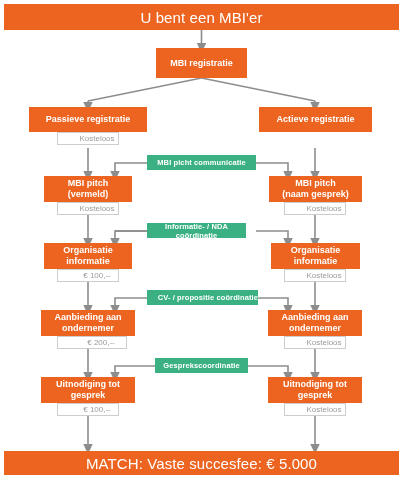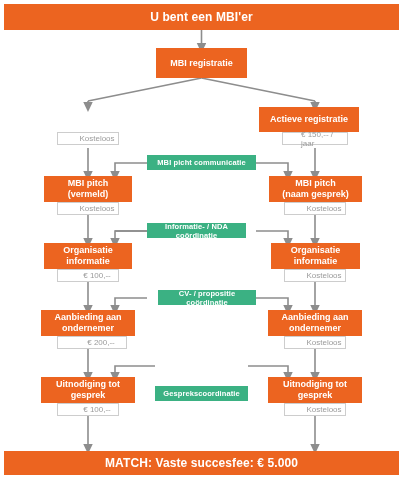--- a/index.html
+++ b/index.html
@@ -17,22 +17,22 @@
     background: #ffffff;
     overflow: hidden;
   }
   
   .banner {
     position: absolute;
     left: 4px;
     width: 395px;
     background: #EC6420;
     color: #ffffff;
-    font-size: 12px;
-    font-weight: bold;
+    font-size: 15px;
+    font-weight: normal;
     display: flex;
     align-items: center;
     justify-content: center;
     letter-spacing: 0.1px;
   }
   #banner-top   { top: 4px;  height: 26px; }
   #banner-match { top: 451px; height: 24px; }
 
   
   .obox {
@@ -138,20 +138,23 @@
     <path class="wire" d="M155,366 L115,366 L115,377" marker-end="url(#ah)"></path>
     <path class="wire" d="M248,366 L288,366 L288,377" marker-end="url(#ah)"></path>
   </svg>
 
   <div class="banner" id="banner-top">U bent een MBI'er</div>
 
   <div class="obox" id="node-root" style="left:156px; top:48px; width:91px; height:30px;">
     <span>MBI  registratie</span>
   </div>
 
+  <div class="obox" style="left:29px; top:107px; width:118px; height:25px;">
+    <span>Passieve registratie</span>
+  </div>
   <div class="chip" style="left:57px; top:132px; width:62px;">Kosteloos</div>
 
   <div class="obox" style="left:44px; top:176px; width:88px; height:26px;">
     <span>MBI pitch</span>
     <span class="l2">(vermeld)</span>
   </div>
   <div class="chip" style="left:57px; top:202px; width:62px;">Kosteloos</div>
 
   <div class="obox" style="left:44px; top:243px; width:88px; height:26px;">
     <span>Organisatie</span>
@@ -164,24 +167,23 @@
     <span class="l2">ondernemer</span>
   </div>
   <div class="chip" style="left:57px; top:336px; width:70px;">€ 200,--</div>
 
   <div class="obox" style="left:41px; top:377px; width:94px; height:26px;">
     <span>Uitnodiging tot</span>
     <span class="l2">gesprek</span>
   </div>
   <div class="chip" style="left:57px; top:403px; width:62px;">€ 100,--</div>
 
-  <div class="obox" style="left:259px; top:107px; width:100px; height:25px;">
+  <div class="obox" style="left:259px; top:107px; width:113px; height:25px;">
     <span>Actieve registratie</span>
   </div>
-  <div class="chip" style="left:282px; top:132px; width:66px;">€ 150,-- / jaar</div>
 
   <div class="obox" style="left:269px; top:176px; width:93px; height:26px;">
     <span>MBI pitch</span>
     <span class="l2">(naam gesprek)</span>
   </div>
   <div class="chip" style="left:284px; top:202px; width:62px;">Kosteloos</div>
 
   <div class="obox" style="left:271px; top:243px; width:89px; height:26px;">
     <span>Organisatie</span>
     <span class="l2">informatie</span>
@@ -201,23 +203,23 @@
   <div class="chip" style="left:284px; top:403px; width:62px;">Kosteloos</div>
 
   <div class="gbox" style="left:147px; top:155px; width:109px;text-align:right;">
     <span>MBI picht communicatie</span>
   </div>
 
   <div class="gbox" style="left:147px; top:223px; width:99px;">
     <span>Informatie- / NDA coördinatie</span>
   </div>
 
-  <div class="gbox" style="left:158px; top:290px; width:98px;justify-content:flex-end;">
+  <div class="gbox" style="left:147px; top:290px; width:111px;justify-content:flex-end;">
     <span>CV- / propositie coördinatie</span>
   </div>
 
-  <div class="gbox" style="left:155px; top:358px; width:93px;margin-top:28px;">
+  <div class="gbox" style="left:155px; top:358px; width:93px;">
     <span>Gesprekscoordinatie</span>
   </div>
 
   <div class="banner" id="banner-match">MATCH: Vaste succesfee: € 5.000</div>
 
 </div>
 
 </body></html>

